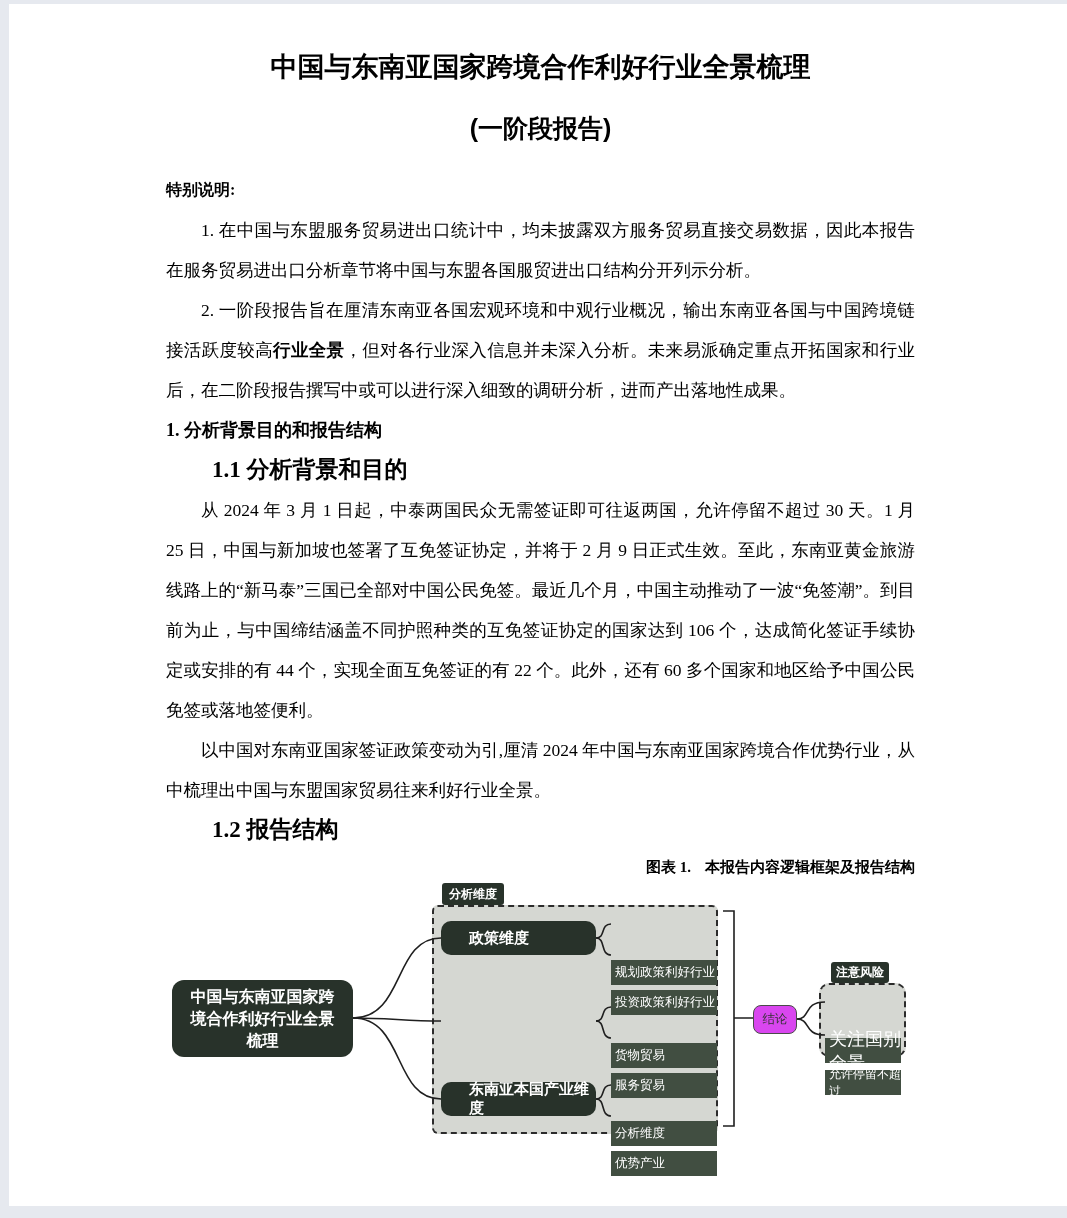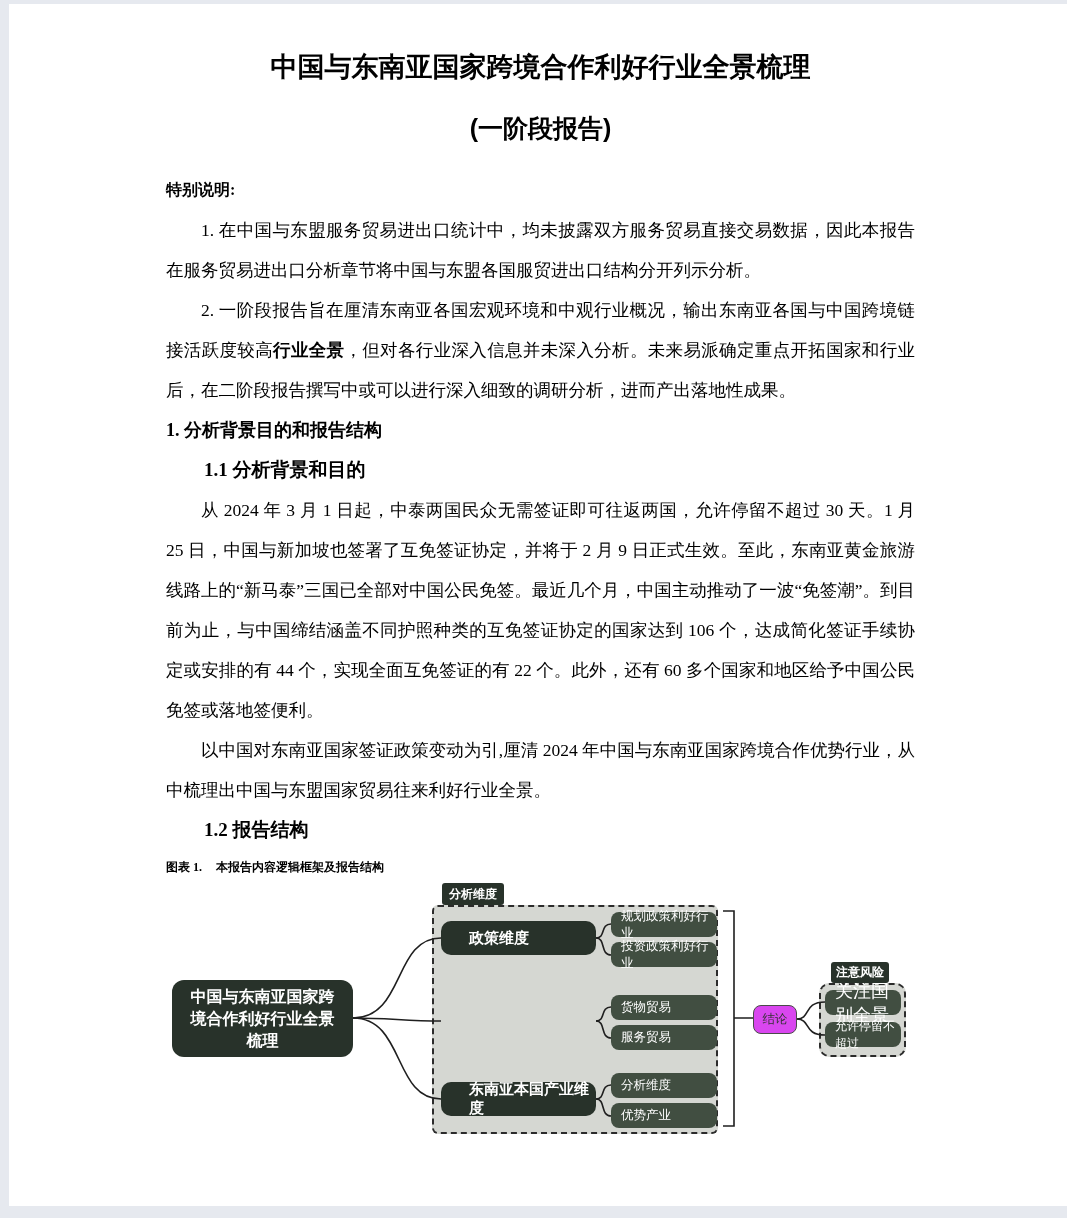--- a/index.html
+++ b/index.html
@@ -31,26 +31,26 @@
   }
   p.body{
     margin:0;font-size:17.5px;line-height:40px;
     text-align:justify;text-justify:inter-ideograph;
   }
   p.indent{text-indent:2em;}
   .h-sec{
     margin:0;font-size:18px;font-weight:bold;line-height:40px;
   }
   .h-sub{
-    margin:0 0 0 2em;font-size:19px;font-weight:bold;line-height:40px;
+    margin:0 0 0 2em;font-size:23px;font-weight:bold;line-height:40px;
   }
   .bold{font-weight:bold;}
   .fig-caption{
-    margin:4px 0 0 0;text-align:left;
-    font-size:12px;font-weight:bold;line-height:26px;
+    margin:4px 0 0 0;text-align:right;
+    font-size:15px;font-weight:bold;line-height:26px;
   }
   .fig-caption .cap-label{margin-right:14px;}
   
   .figure{
     position:relative;width:1059px;height:255px;margin-top:2px;
     font-family:Liberation Sans, sans-serif;
   }
   .figure .abs{position:absolute;box-sizing:border-box;}
   .panel{
     background:#d5d7d2;border:2px dashed #2b2b2b;border-radius:6px;z-index:1;
@@ -65,22 +65,22 @@
     display:flex;align-items:center;justify-content:center;text-align:center;
     border-radius:12px;padding:0 12px;line-height:22px;z-index:2;
   }
   .node-dim{
     background:#28322a;color:#fff;font-size:15px;font-weight:bold;
     display:flex;align-items:center;border-radius:10px;
     padding-left:28px;z-index:2;
   }
   .node-leaf{
     background:#414e41;color:#fff;font-size:12.5px;
-    display:flex;align-items:center;border-radius:8px;
-    padding-left:10px;z-index:2;
+    display:flex;align-items:center;border-radius:0;
+    padding-left:4px;z-index:2;margin-top:48px;
   }
   .node-conclusion{
     background:#d946ef;color:#333;font-size:12.5px;
     border:1.5px solid #4a4a4a;border-radius:8px;
     display:flex;align-items:center;justify-content:center;z-index:2;
   }
   svg.wires{position:absolute;left:0;top:0;z-index:4;pointer-events:none;}
   svg.wires path{stroke:#1f1f1f;stroke-width:1.6;fill:none;}
 </style>
 </head>

